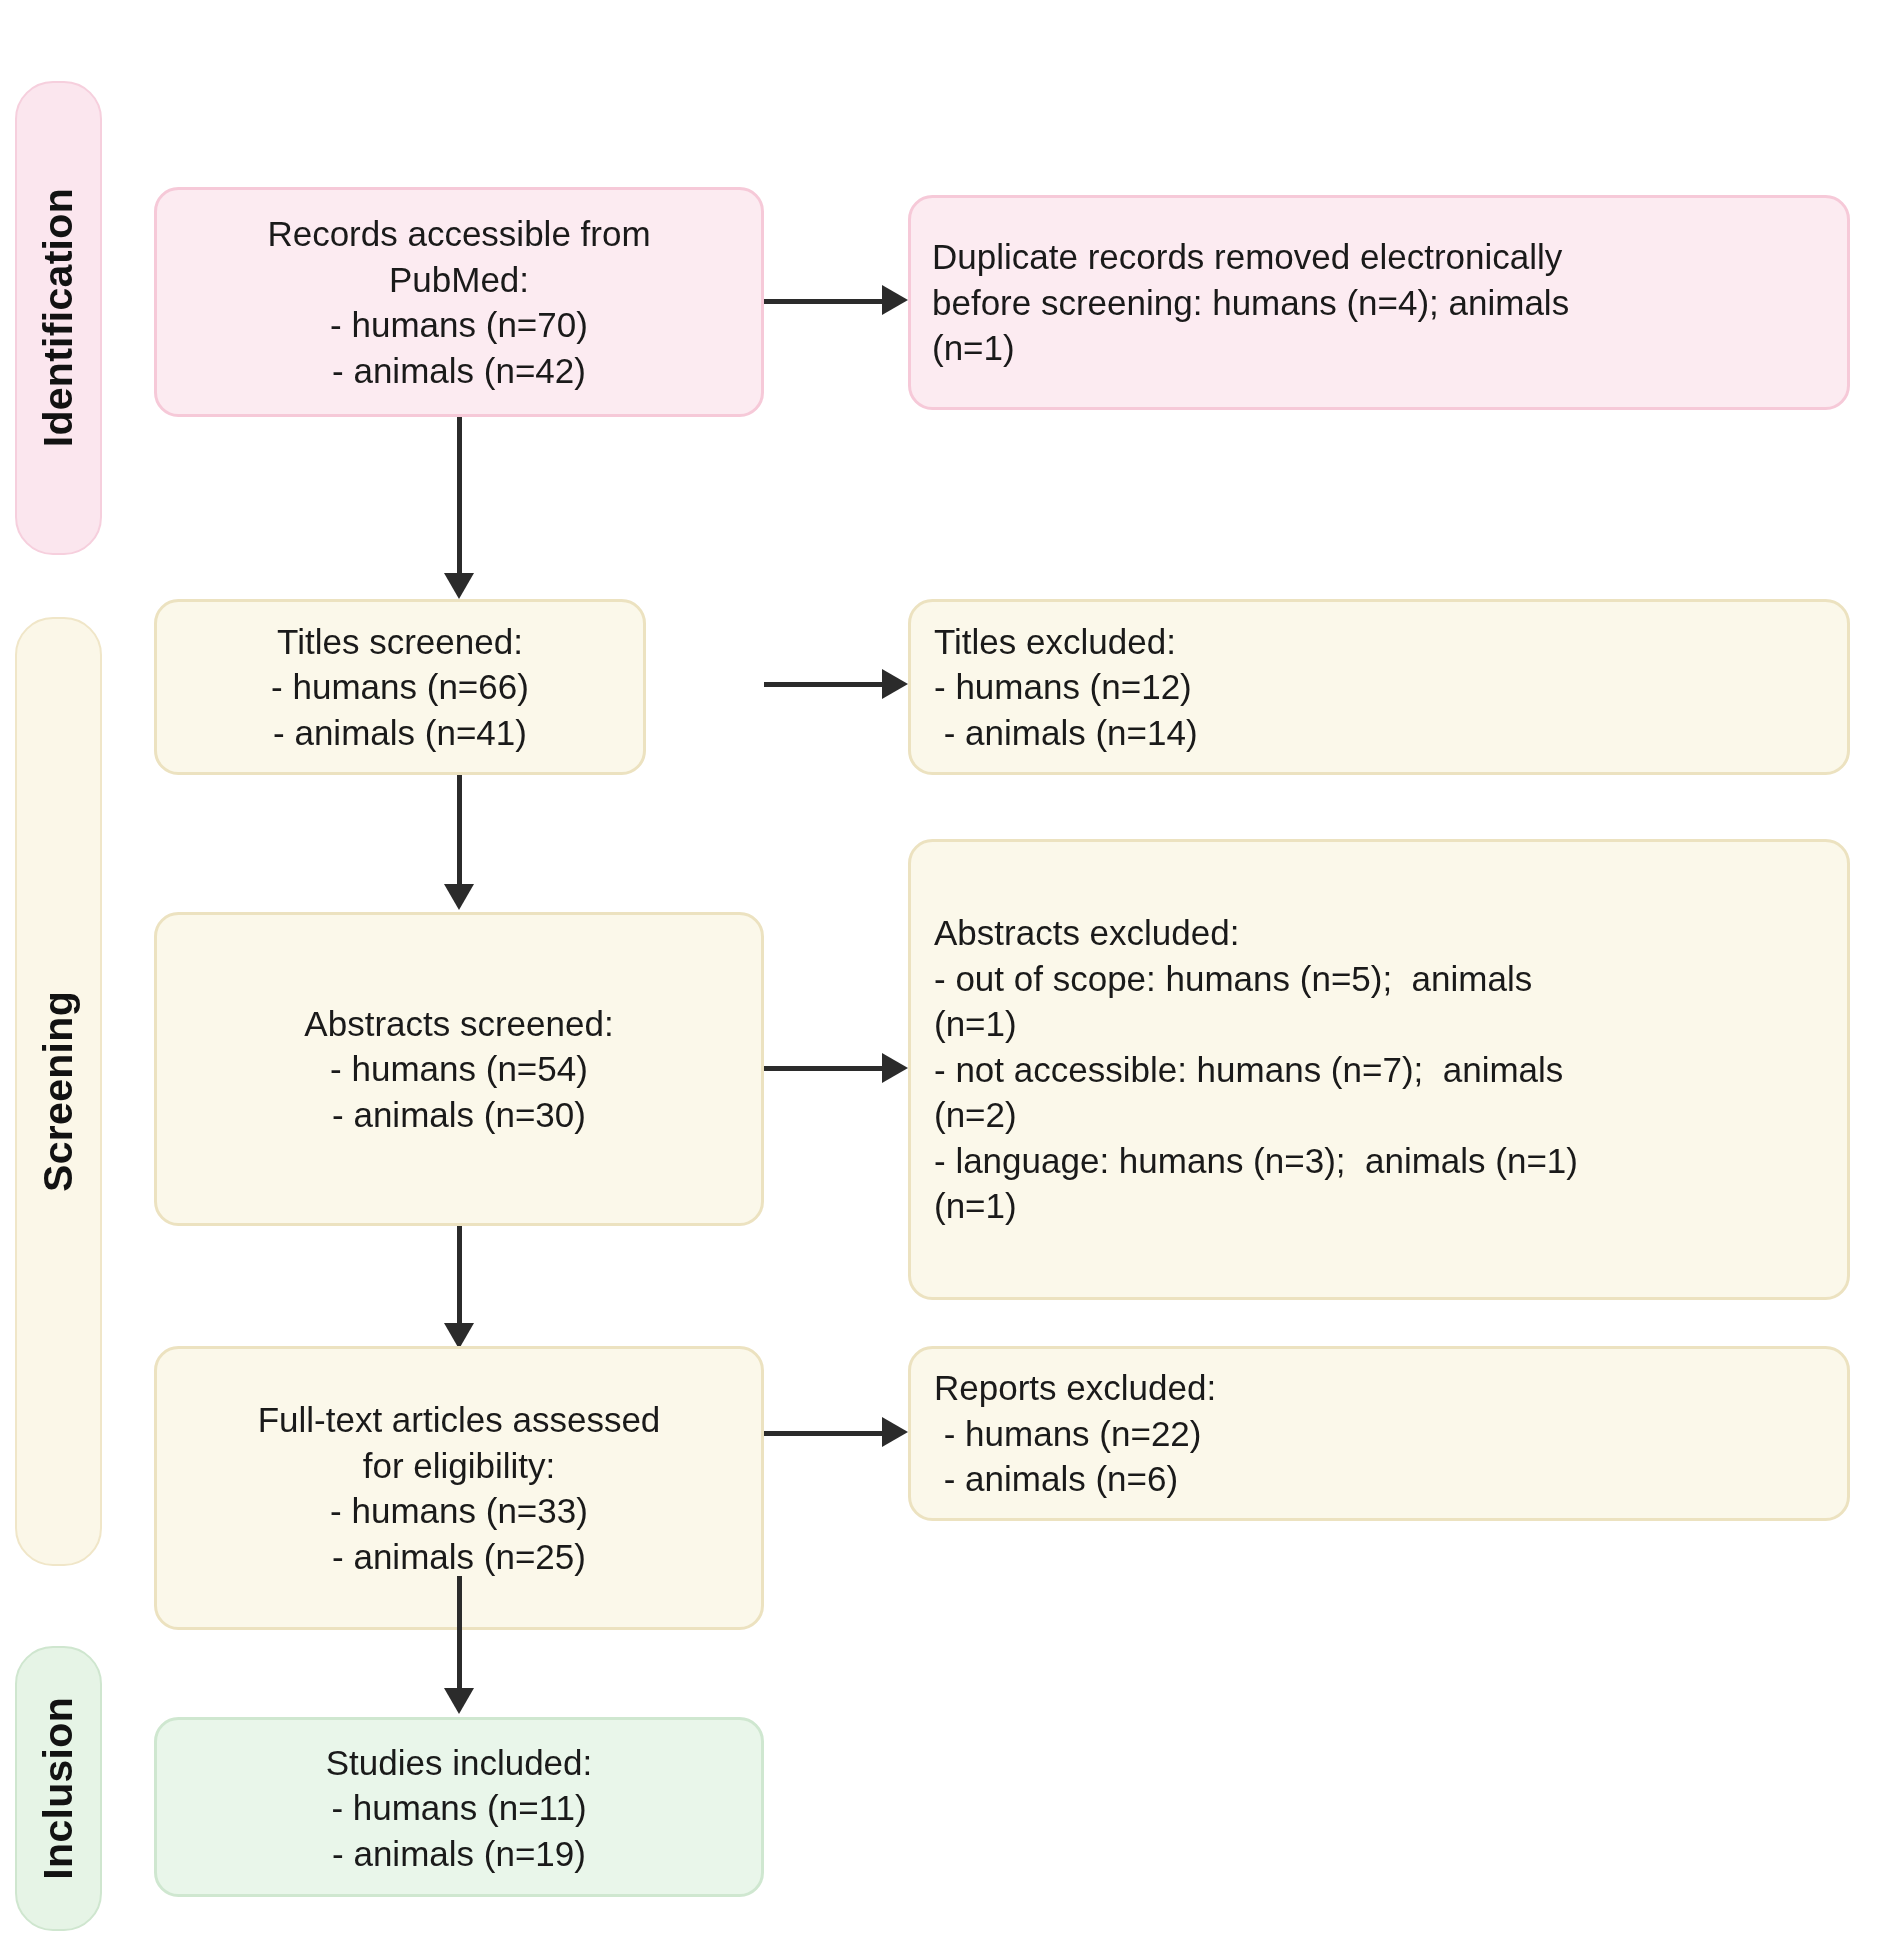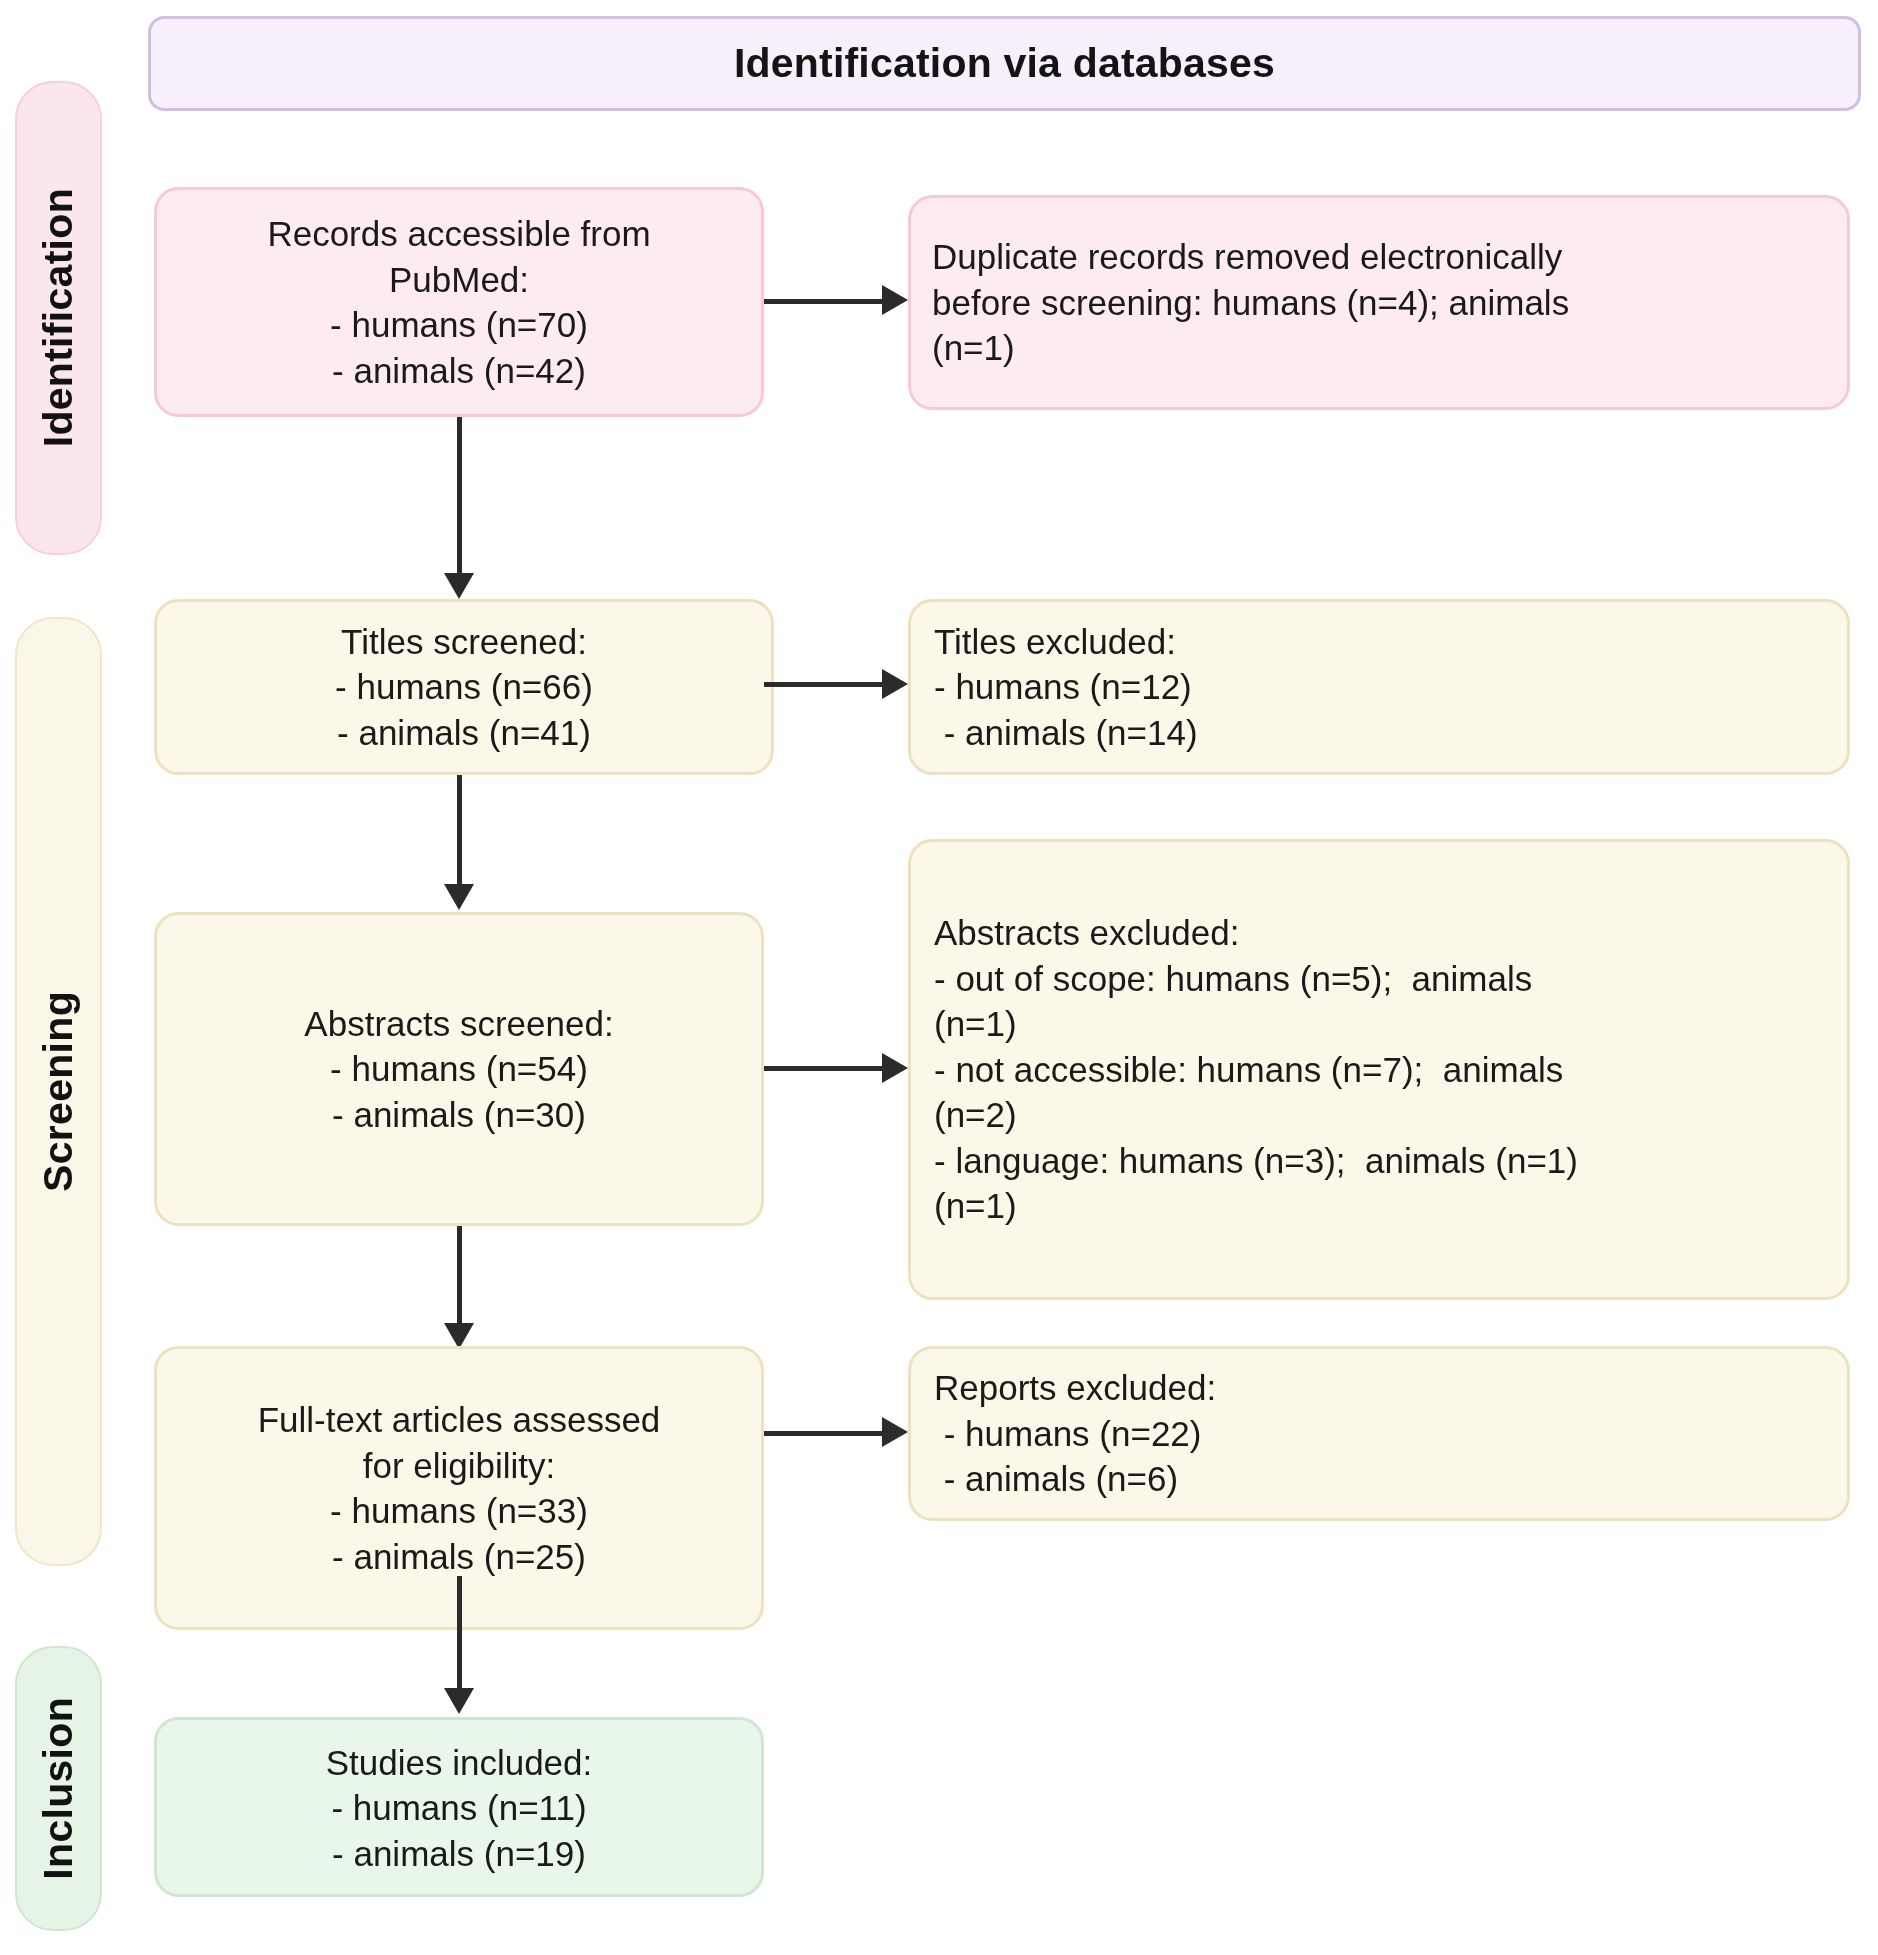--- a/index.html
+++ b/index.html
@@ -120,23 +120,20 @@
     border-top: 15.6px solid transparent;
     border-bottom: 15.6px solid transparent;
     border-left: 26px solid #2b2b2b;
   }
 </style>
 </head>
 <body>
 
 <div id="canvas">
 
-  <div id="header-band" class="header-band">
-    <div class="header-title">Identification via databases</div>
-  </div>
 
   <div class="stage-label stage-identification">
     <span class="stage-text">Identification</span>
   </div>
   <div class="stage-label stage-screening">
     <span class="stage-text">Screening</span>
   </div>
   <div class="stage-label stage-inclusion">
     <span class="stage-text">Inclusion</span>
   </div>
@@ -153,21 +150,21 @@
     <div class="line">before screening: humans (n=4);  animals</div>
     <div class="line">(n=1)</div>
   </div>
 
   <div class="conn hline" style="left:764px; top:299px; width:119px;"></div>
   <div class="conn arrow-right" style="left:882px; top:285px;"></div>
 
   <div class="conn vline" style="left:457px; top:417px; height:160px;"></div>
   <div class="conn arrow-down" style="left:444px; top:573px;"></div>
 
-  <div class="node cream center" style="left:154px; top:599px; width:620px; height:176px;">
+  <div class="node cream center" style="left:154px; top:599px; width:492px; height:176px;">
     <div class="line">Titles screened:</div>
     <div class="line">- humans (n=66)</div>
     <div class="line">- animals (n=41)</div>
   </div>
 
   <div class="node cream left" style="left:908px; top:599px; width:942px; height:176px;">
     <div class="line">Titles excluded:</div>
     <div class="line">- humans (n=12)</div>
     <div class="line"> - animals (n=14)</div>
   </div>

